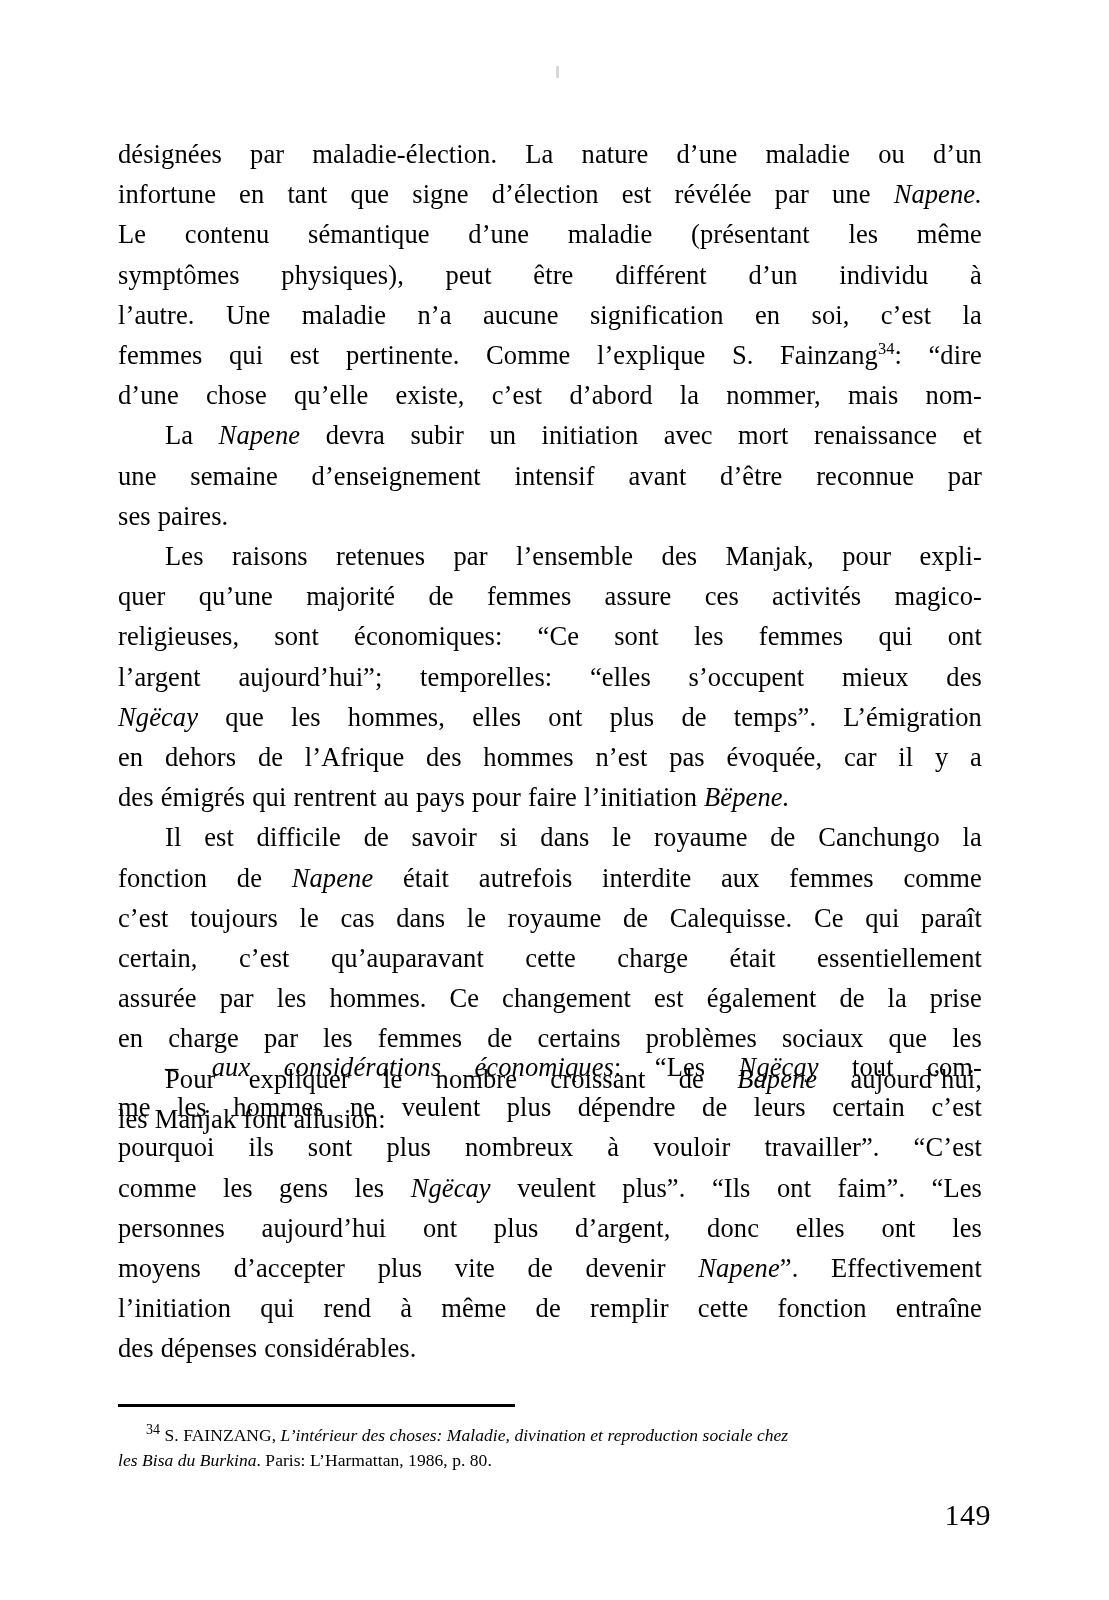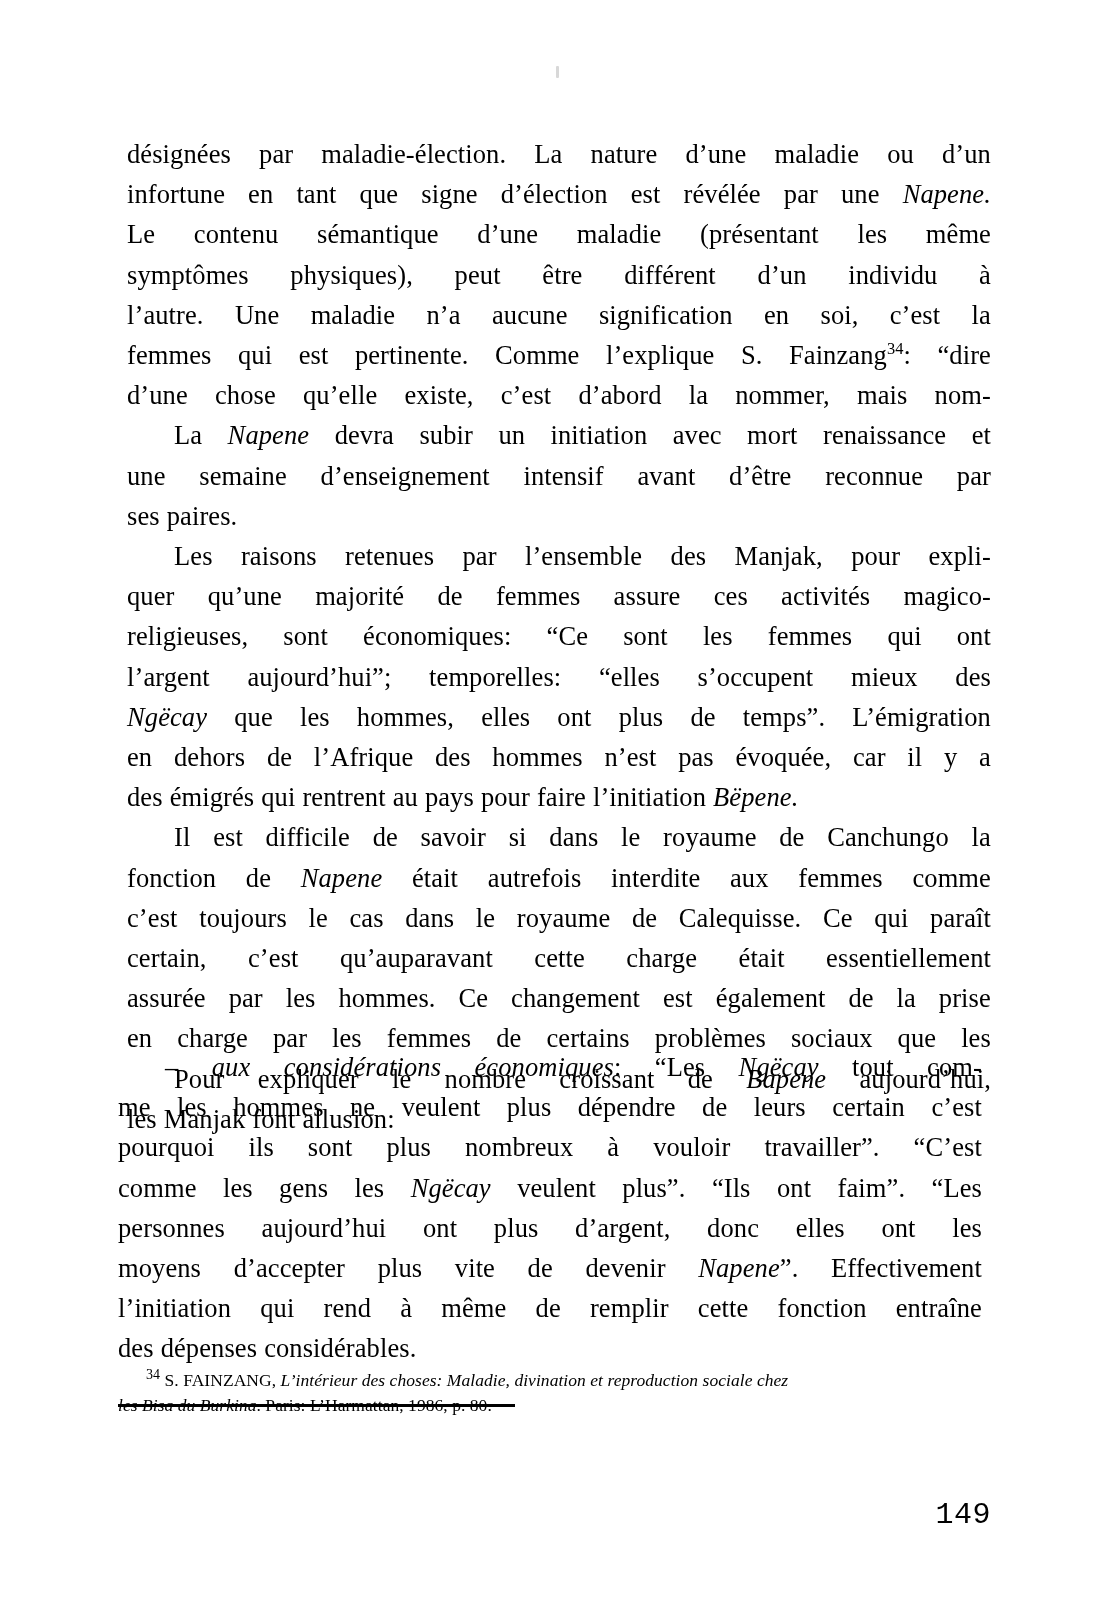--- a/index.html
+++ b/index.html
@@ -18,21 +18,20 @@
     font-family: "Liberation Serif", "DejaVu Serif", serif;
     color: #000000;
   }
 
   
   .text-column {
     position: absolute;
     left: 118px;
     top: 134px;
     width: 864px;
-    margin-left: 9px;
   }
 
   .para {
     margin: 0;
     font-size: 26.5px;
     line-height: 40.2px;
     text-align: justify;
     text-justify: inter-word;
     letter-spacing: 0.1px;
     word-spacing: 0.3px;
@@ -88,21 +87,21 @@
     left: 118px;
     top: 1404px;
     width: 397px;
     height: 3px;
     background: #000000;
   }
 
   .footnote {
     position: absolute;
     left: 118px;
-    top: 1368px;
+    top: 1423px;
     width: 870px;
     font-size: 17.5px;
     line-height: 25px;
     text-align: left;
     letter-spacing: 0.05px;
   }
 
   .footnote .fn-line {
     display: block;
     white-space: pre;
@@ -120,21 +119,20 @@
   }
 
   
   .folio {
     position: absolute;
     right: 118px;
     top: 1497px;
     font-size: 30px;
     line-height: 36px;
     letter-spacing: 0.5px;
-    font-family: Liberation Mono, monospace;
   }
 
   
   .speck {
     position: absolute;
     left: 556px;
     top: 66px;
     width: 3px;
     height: 12px;
     background: #d8d8d8;

